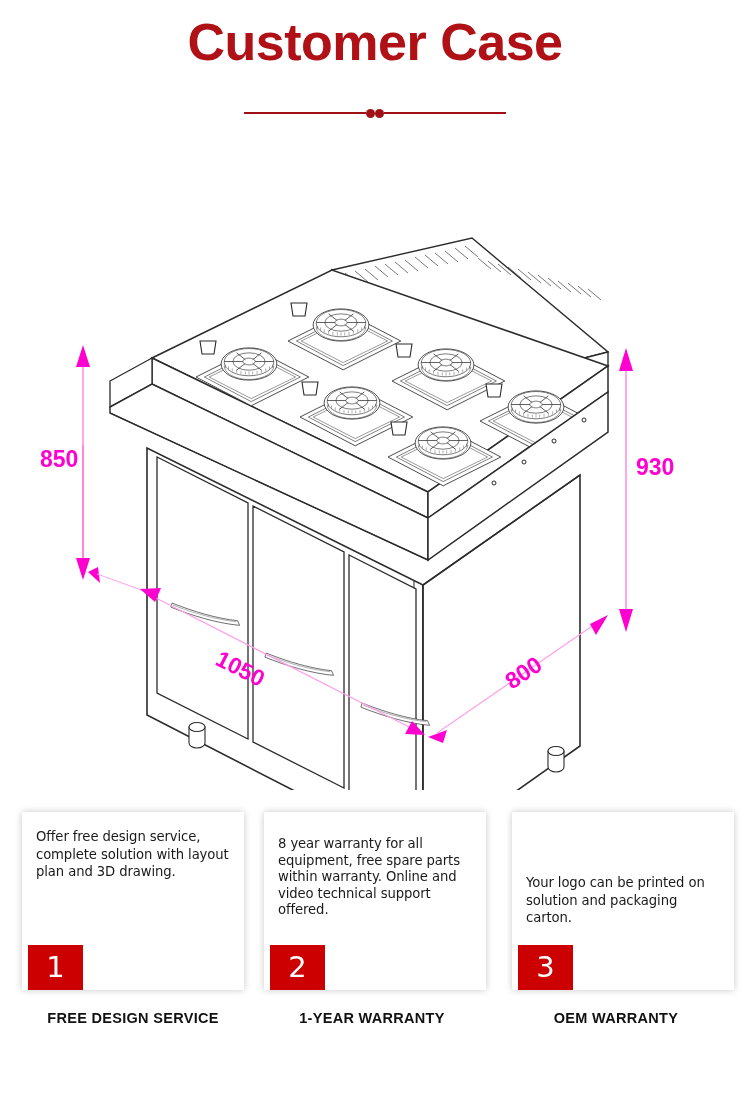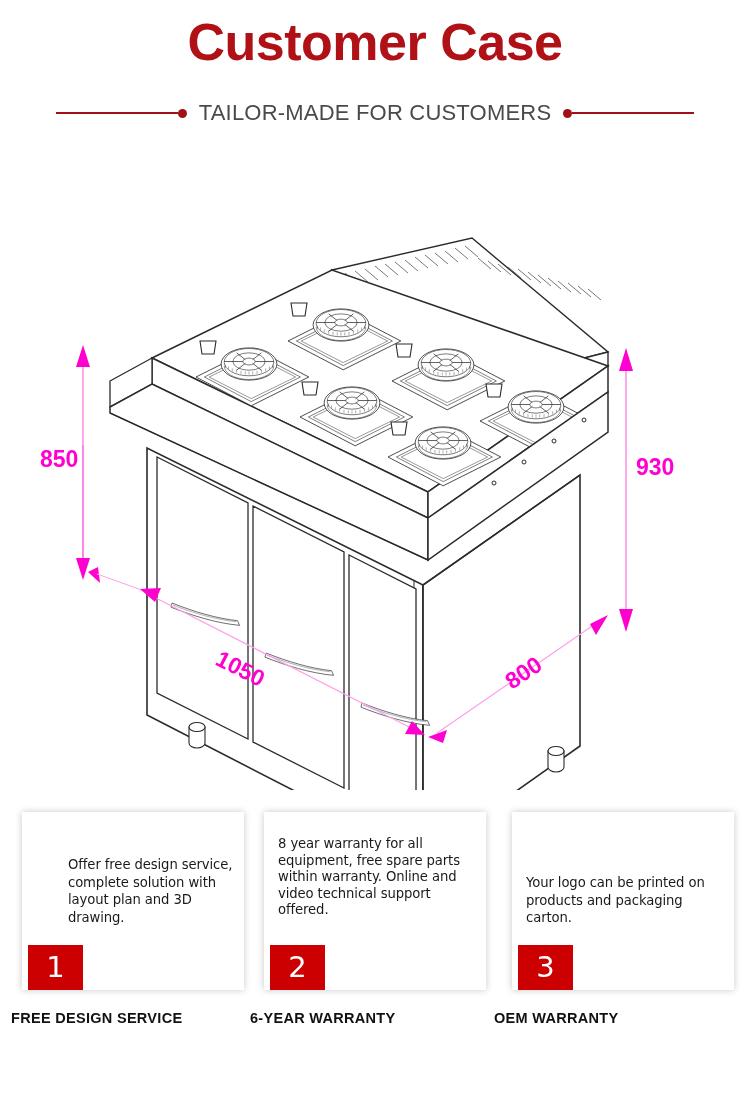--- a/index.html
+++ b/index.html
@@ -101,21 +101,21 @@
     position: absolute;
     left: 14px;
     right: 10px;
     font-family: "DejaVu Sans", sans-serif;
     font-size: 13.2px;
     line-height: 17.5px;
     color: #1a1a1a;
     white-space: pre-line;
     letter-spacing: -0.1px;
   }
-  .card.c1 .card-text { top: 44px; margin-left: 32px; }
+  .card.c1 .card-text { top: 16px; }
   .card.c2 .card-text { top: 24px; line-height: 16.5px; }
   .card.c3 .card-text { top: 62px; }
 
   .badge {
     position: absolute;
     left: 6px;
     bottom: 0;
     width: 55px;
     height: 45px;
     background: #CC0000;
@@ -124,21 +124,21 @@
     font-size: 29px;
     line-height: 45px;
     text-align: center;
     font-weight: normal;
   }
 
   .card-label {
     position: absolute;
     top: 198px;
     width: 244px;
-    text-align: left;
+    text-align: center;
     font-size: 14.5px;
     font-weight: bold;
     color: #111111;
     letter-spacing: 0.3px;
     white-space: nowrap;
   }
   .card-label.l1 { left: 11px; }
   .card-label.l2 { left: 250px; }
   .card-label.l3 { left: 494px; }
 
@@ -152,21 +152,20 @@
 </head>
 <body>
 
 <div class="page">
 
   <div class="header">
     <div class="title">Customer Case</div>
     <div class="subtitle-row">
       <span class="sub-line left"></span>
       <span class="sub-dot"></span>
-      <span class="subtitle-text">TAILOR-MADE FOR CUSTOMERS</span>
       <span class="sub-dot"></span>
       <span class="sub-line right"></span>
     </div>
   </div>
 
   <div class="diagram-wrap">
     <svg width="750" height="645" viewBox="0 0 750 645">
       <defs>
         <g id="burner">
           <ellipse cx="0" cy="0" rx="45" ry="26" fill="#fff" stroke="#2b2b2b" stroke-width="1.3"></ellipse>
@@ -380,23 +379,23 @@
       <div class="card-text">Offer free design service,
 complete solution with layout plan and 3D drawing.</div>
       <div class="badge">1</div>
     </div>
     <div class="card-label l1">FREE DESIGN SERVICE</div>
 
     <div class="card c2">
       <div class="card-text">8 year warranty for all equipment, free spare parts within warranty. Online and video technical support offered.</div>
       <div class="badge">2</div>
     </div>
-    <div class="card-label l2">6-YEAR WARRANTY</div>
+    <div class="card-label l2">1-YEAR WARRANTY</div>
 
     <div class="card c3">
-      <div class="card-text">Your logo can be printed on products and packaging carton.</div>
+      <div class="card-text">Your logo can be printed on solution and packaging carton.</div>
       <div class="badge">3</div>
     </div>
     <div class="card-label l3">OEM WARRANTY</div>
 
   </div>
 
 </div>
 
 </body></html>

